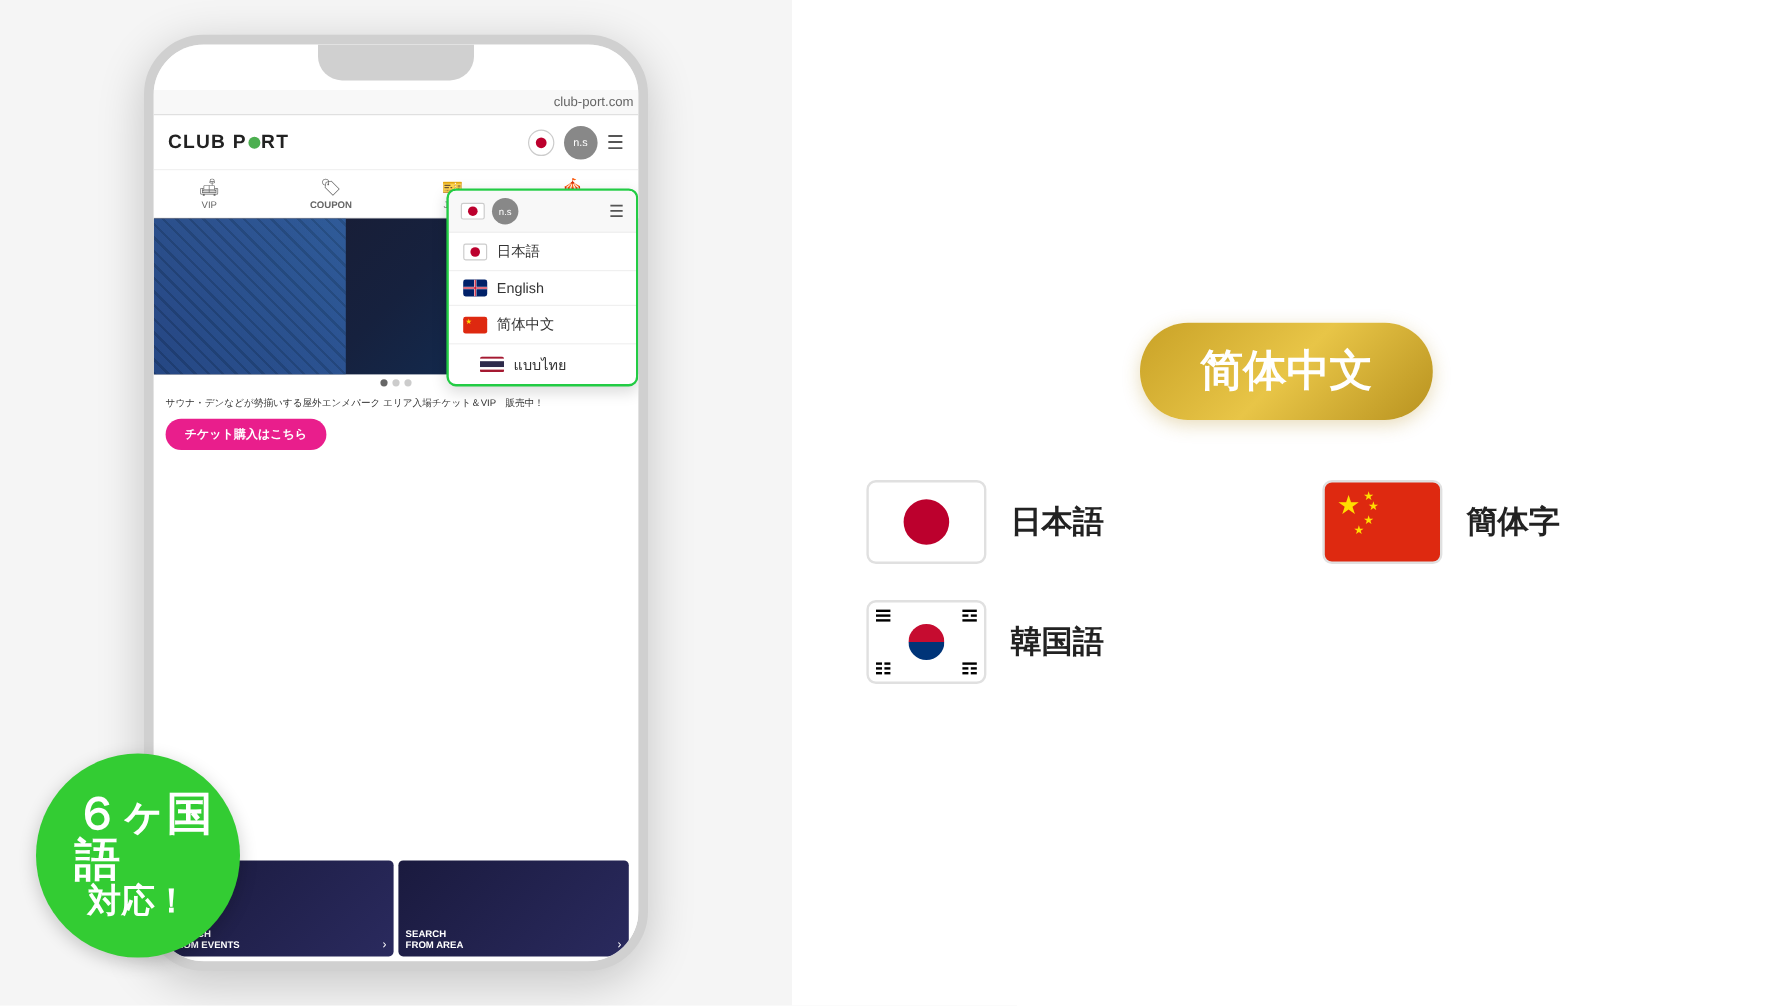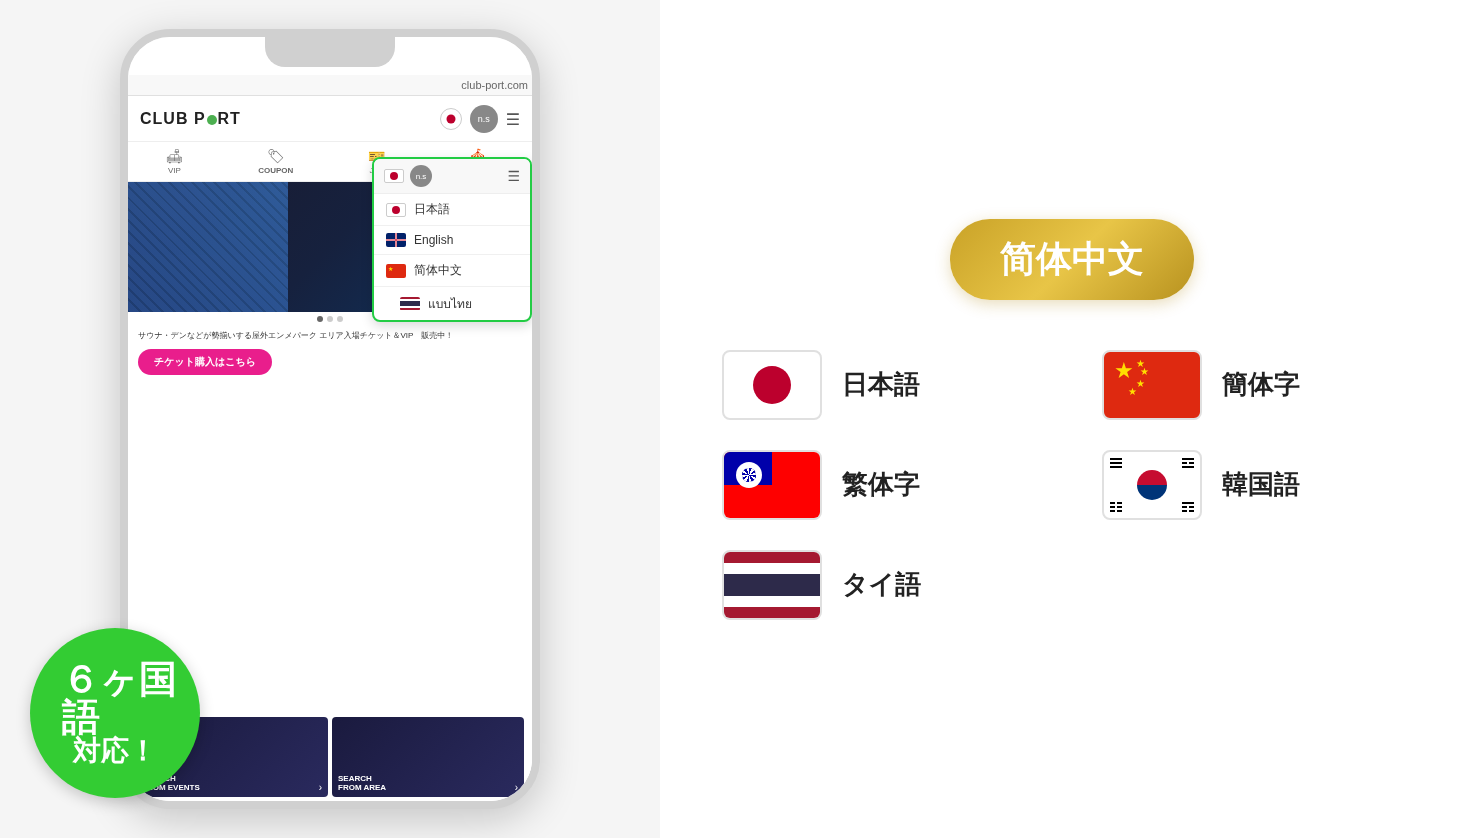--- a/index.html
+++ b/index.html
@@ -584,33 +584,20 @@
       <div class="flag-box" style="background:#DE2910;position:relative;">
         <div style="position:absolute;top:8px;left:10px;color:#FFDE00;font-size:22px;line-height:1;">★</div>
         <div style="position:absolute;top:6px;left:32px;color:#FFDE00;font-size:10px;">★</div>
         <div style="position:absolute;top:14px;left:36px;color:#FFDE00;font-size:10px;">★</div>
         <div style="position:absolute;top:26px;left:32px;color:#FFDE00;font-size:10px;">★</div>
         <div style="position:absolute;top:34px;left:24px;color:#FFDE00;font-size:10px;">★</div>
       </div>
       <span class="lang-name">簡体字</span>
     </div>
 
-    <div class="lang-entry">
-      <div class="flag-box" style="position:relative;overflow:hidden;">
-        <div style="width:100%;height:100%;background:#FE0000;"></div>
-        <div style="position:absolute;top:0;left:0;width:50%;height:50%;background:#0000AA;"></div>
-
-        <div style="position:absolute;top:10px;left:12px;width:26px;height:26px;border-radius:50%;background:white;display:flex;align-items:center;justify-content:center;">
-          <div style="width:14px;height:14px;border-radius:50%;background:#0000AA;position:relative;">
-            <div style="position:absolute;inset:0;background:repeating-conic-gradient(#0000AA 0deg 22.5deg, white 22.5deg 45deg);border-radius:50%;"></div>
-          </div>
-        </div>
-      </div>
-      <span class="lang-name">繁体字</span>
-    </div>
 
     <div class="lang-entry">
       <div class="flag-box" style="background:white;position:relative;">
 
         <div style="position:absolute;top:6px;left:6px;display:flex;flex-direction:column;gap:2px;">
           <div style="width:12px;height:2px;background:#000;"></div>
           <div style="width:12px;height:2px;background:#000;"></div>
           <div style="width:12px;height:2px;background:#000;"></div>
         </div>
         <div style="position:absolute;top:6px;right:6px;display:flex;flex-direction:column;gap:2px;">
@@ -648,25 +635,15 @@
         </div>
 
         <div style="position:absolute;top:50%;left:50%;transform:translate(-50%,-50%);width:30px;height:30px;border-radius:50%;overflow:hidden;">
           <div style="width:100%;height:50%;background:#C60C30;"></div>
           <div style="width:100%;height:50%;background:#003478;"></div>
         </div>
       </div>
       <span class="lang-name">韓国語</span>
     </div>
 
-    <div class="lang-entry">
-      <div class="flag-box" style="overflow:hidden;display:flex;flex-direction:column;">
-        <div style="flex:1;background:#A51931;"></div>
-        <div style="flex:1;background:white;"></div>
-        <div style="flex:2;background:#2D2A4A;"></div>
-        <div style="flex:1;background:white;"></div>
-        <div style="flex:1;background:#A51931;"></div>
-      </div>
-      <span class="lang-name">タイ語</span>
-    </div>
 
   </div>
 </div>
 
 </body></html>

